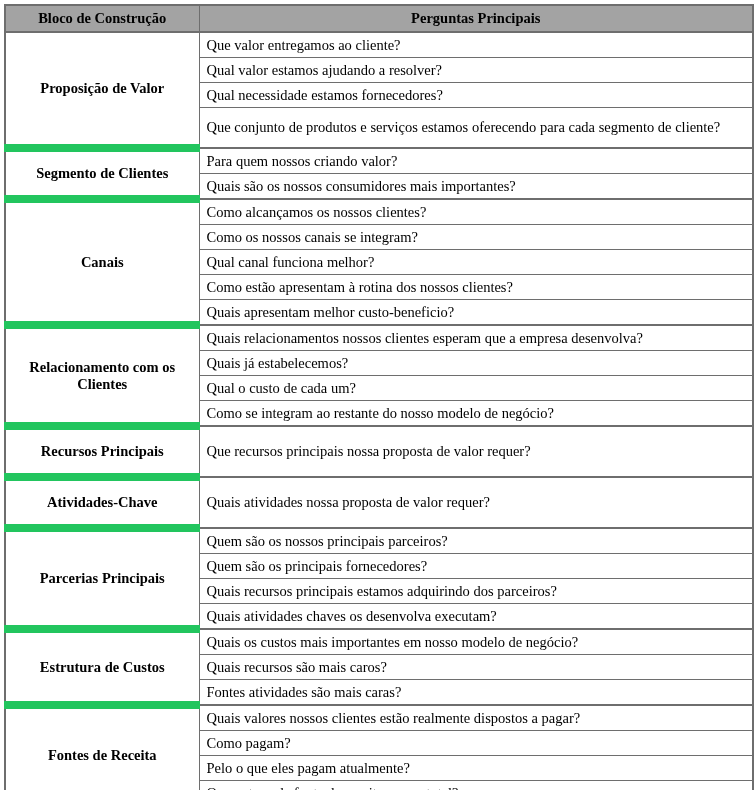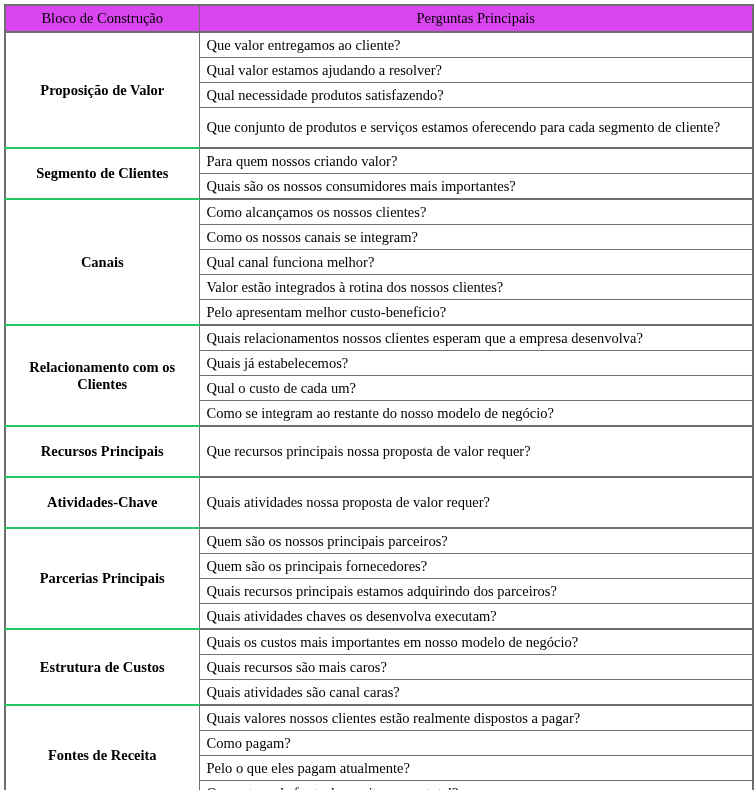--- a/index.html
+++ b/index.html
@@ -6,27 +6,27 @@
   body { width: 756px; height: 790px; position: relative; overflow: hidden;
          font-family: "Liberation Serif", "DejaVu Serif", serif; color: #000; }
   table.canvas {
     position: absolute; left: 4px; top: 4px;
     width: 748px; border-collapse: collapse; table-layout: fixed;
     border: 2px solid #6e6e6e;
   }
   col.c1 { width: 194px; }
   col.c2 { width: 554px; }
   th {
-    background: #d946ef; font-weight: normal; font-size: 14.5px;
+    background: #a3a3a3; font-weight: bold; font-size: 14.5px;
     height: 25px; padding: 0; text-align: center;
     border: 1px solid #6e6e6e; border-bottom: 2px solid #6e6e6e; margin-top: 23px;
   }
   td { border: 1px solid #6e6e6e; font-size: 14.5px; line-height: 17px; padding: 0; }
   td.block { font-weight: bold; text-align: center; vertical-align: middle; padding: 0 18px;
-             border-bottom: 2px solid #22c55e; border-right: 1.5px solid #6e6e6e; }
+             border-bottom: 8px solid #22c55e; border-right: 1.5px solid #6e6e6e; }
   td.q { padding: 3px 6px 3px 7px; vertical-align: middle; height: 18px; }
   td.q.last { border-bottom: 2px solid #6e6e6e; }
   td.q.tall { height: 43px; margin-left: 47px; }
   td.q.two { height: 35px; padding-top: 2px; padding-bottom: 2px; }
 </style>
 </head>
 <body>
 
 <table class="canvas">
   <colgroup>
@@ -42,21 +42,21 @@
   <tbody>
 
     <tr>
       <td class="block" rowspan="4">Proposição de Valor</td>
       <td class="q">Que valor entregamos ao cliente?</td>
     </tr>
     <tr>
         <td class="q">Qual valor estamos ajudando a resolver?</td>
       </tr>
     <tr>
-        <td class="q">Qual necessidade produtos satisfazendo?</td>
+        <td class="q">Qual necessidade estamos fornecedores?</td>
       </tr>
     <tr>
         <td class="q two last">Que conjunto de produtos e serviços estamos oferecendo para cada segmento de cliente?</td>
       </tr>
 
     <tr>
       <td class="block" rowspan="2">Segmento de Clientes</td>
       <td class="q">Para quem nossos criando valor?</td>
     </tr>
     <tr>
@@ -67,24 +67,24 @@
       <td class="block" rowspan="5">Canais</td>
       <td class="q">Como alcançamos os nossos clientes?</td>
     </tr>
     <tr>
         <td class="q">Como os nossos canais se integram?</td>
       </tr>
     <tr>
         <td class="q">Qual canal funciona melhor?</td>
       </tr>
     <tr>
-        <td class="q">Valor estão integrados à rotina dos nossos clientes?</td>
+        <td class="q">Como estão apresentam à rotina dos nossos clientes?</td>
       </tr>
     <tr>
-        <td class="q last">Pelo apresentam melhor custo-beneficio?</td>
+        <td class="q last">Quais apresentam melhor custo-beneficio?</td>
       </tr>
 
     <tr>
       <td class="block" rowspan="4">Relacionamento com os Clientes</td>
       <td class="q">Quais relacionamentos nossos clientes esperam que a empresa desenvolva?</td>
     </tr>
     <tr>
         <td class="q">Quais já estabelecemos?</td>
       </tr>
     <tr>
@@ -119,21 +119,21 @@
       </tr>
 
     <tr>
       <td class="block" rowspan="3">Estrutura de Custos</td>
       <td class="q">Quais os custos mais importantes em nosso modelo de negócio?</td>
     </tr>
     <tr>
         <td class="q">Quais recursos são mais caros?</td>
       </tr>
     <tr>
-        <td class="q last">Quais atividades são canal caras?</td>
+        <td class="q last">Fontes atividades são mais caras?</td>
       </tr>
 
     <tr>
       <td class="block" rowspan="4">Fontes de Receita</td>
       <td class="q">Quais valores nossos clientes estão realmente dispostos a pagar?</td>
     </tr>
     <tr>
         <td class="q">Como pagam?</td>
       </tr>
     <tr>

